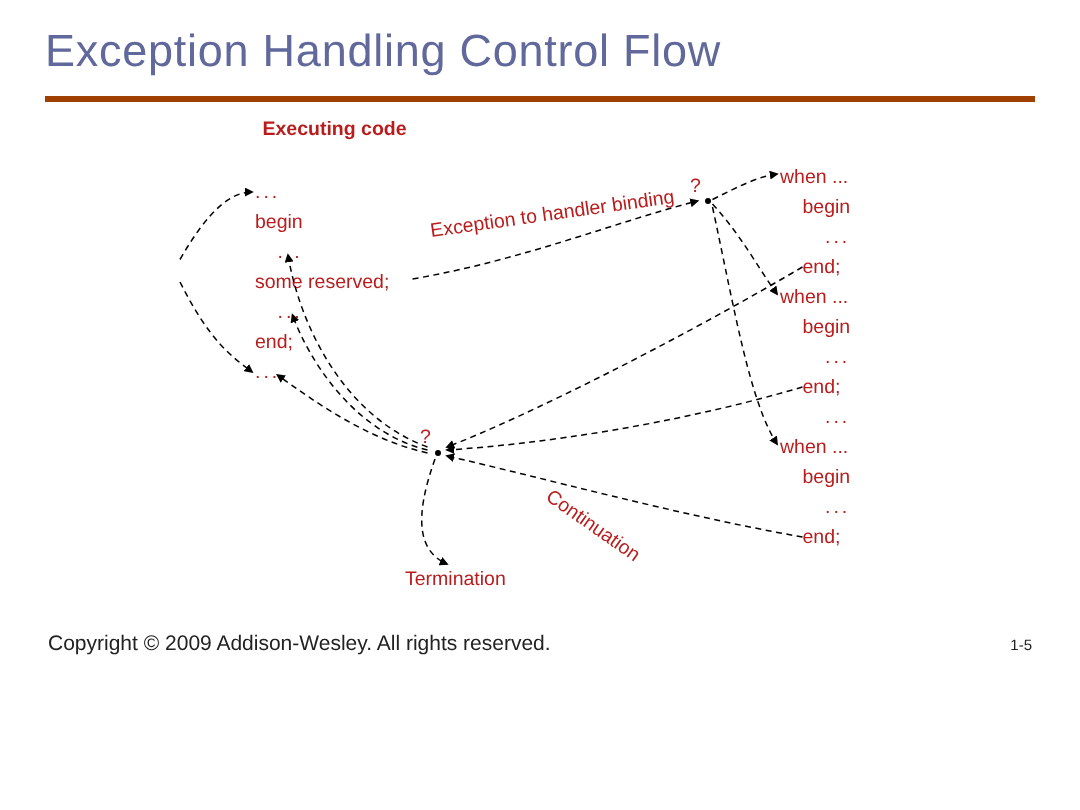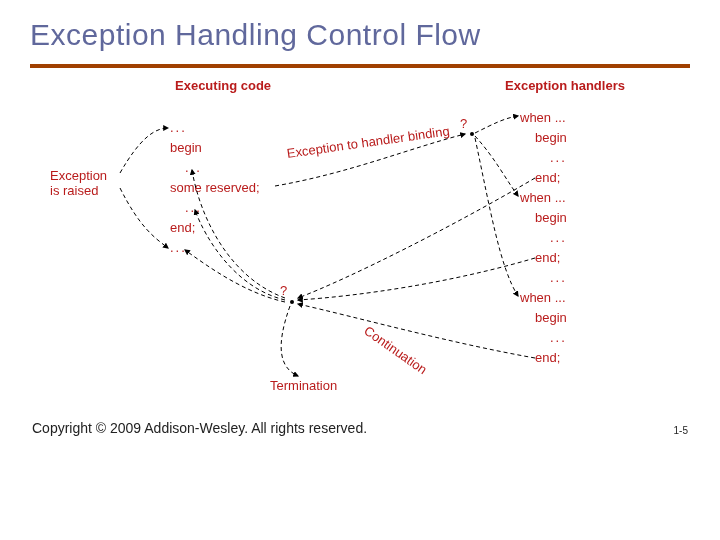--- a/index.html
+++ b/index.html
@@ -63,24 +63,21 @@
 </head>
 <body>
 
 <div class="slide">
   <div class="title">Exception Handling Control Flow</div>
   <hr class="rule">
 
   <div class="diagram">
 
     <div class="pos heading" style="left:125px; top:0px;">Executing code</div>
-    <div class="pos heading" style="left:455px; top:0px;">Exception handlers</div>
 
-    <div class="pos" style="left:0px; top:90px; white-space:pre; text-align:left;">Exception
-is raised</div>
 
     <div class="pos dots" style="left:120px; top:42px;">...</div>
     <div class="pos" style="left:120px; top:62px;">begin</div>
     <div class="pos dots" style="left:135px; top:82px;">...</div>
     <div class="pos" style="left:120px; top:102px;">some  reserved;</div>
     <div class="pos dots" style="left:135px; top:122px;">...</div>
     <div class="pos" style="left:120px; top:142px;">end;</div>
     <div class="pos dots" style="left:120px; top:162px;">...</div>
 
     <div class="pos" style="left:470px; top:32px;">when ...</div>

